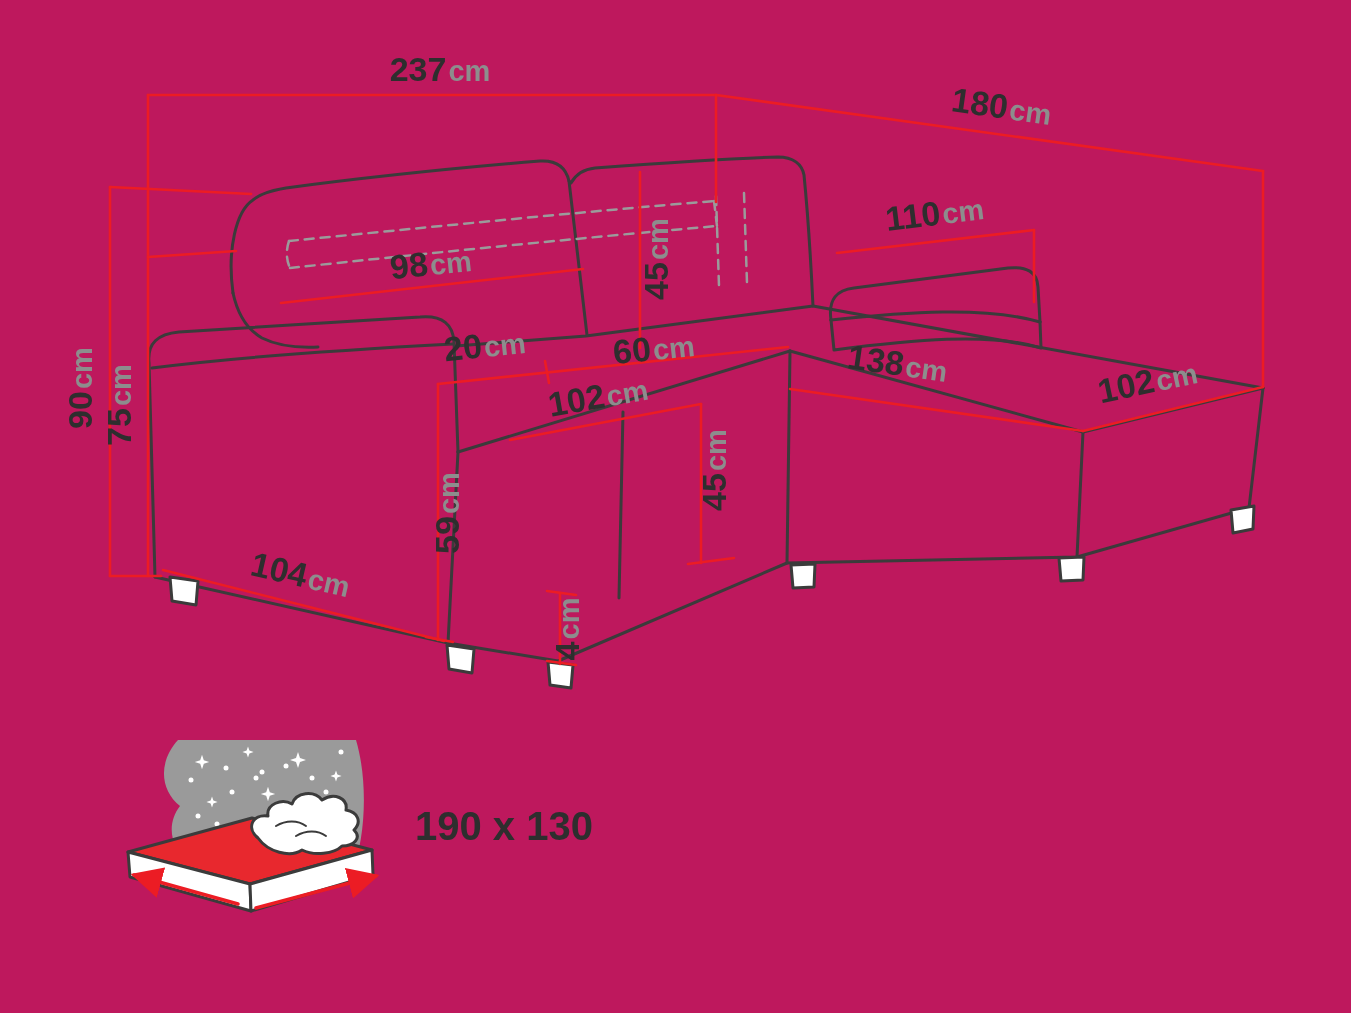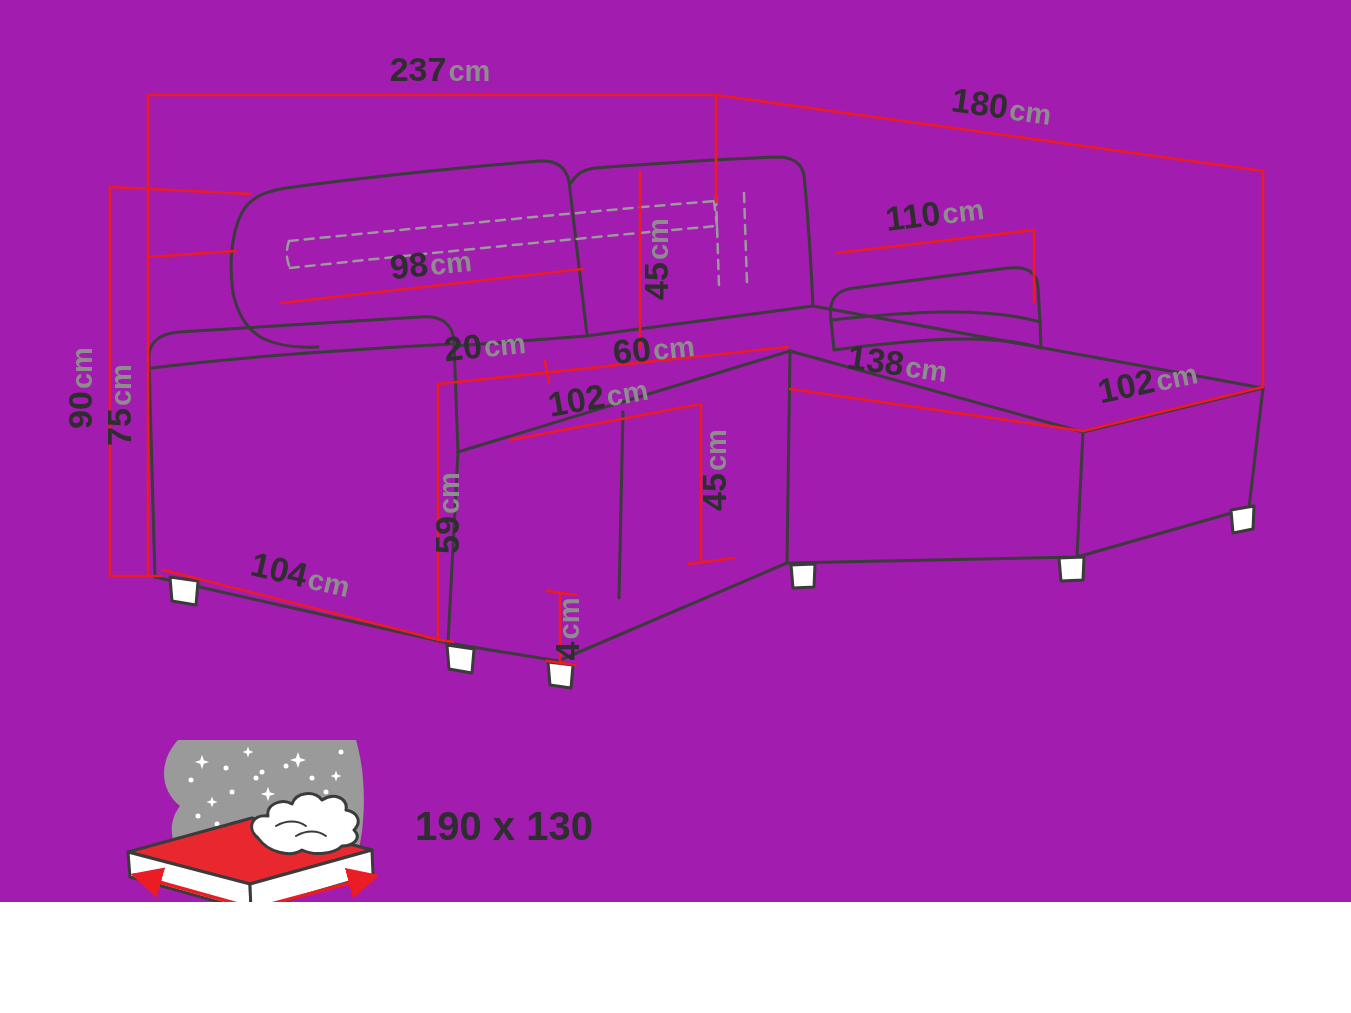--- a/index.html
+++ b/index.html
@@ -1,16 +1,16 @@
 <!DOCTYPE html>
 <html><head>
 <meta charset="utf-8">
 <style>
   html,body{margin:0;padding:0;background:#ffffff;}
-  .canvas{width:1351px;height:902px;position:relative;background:#a21caf;overflow:hidden;}
+  .canvas{width:1351px;height:1013px;position:relative;background:#be185d;overflow:hidden;}
   svg{display:block;}
   .dim{font-family:"Liberation Sans",sans-serif;font-weight:700;}
   .num{font-size:34px;}
   .unit{font-size:29px;fill:#8d8d8d;}
   .bed-label{font-family:"Liberation Sans",sans-serif;font-weight:700;font-size:40px;}
   .outline{fill:none;stroke-width:3;stroke-linecap:round;stroke-linejoin:round;}
   .dashline{fill:none;stroke:#9b9b9b;stroke-width:2.5;stroke-dasharray:9 7;stroke-linecap:round;}
   .redline{fill:none;stroke-width:2.6;stroke-linecap:round;}
   .leg{fill:#ffffff;}
   .duvet{fill:#ffffff;}

